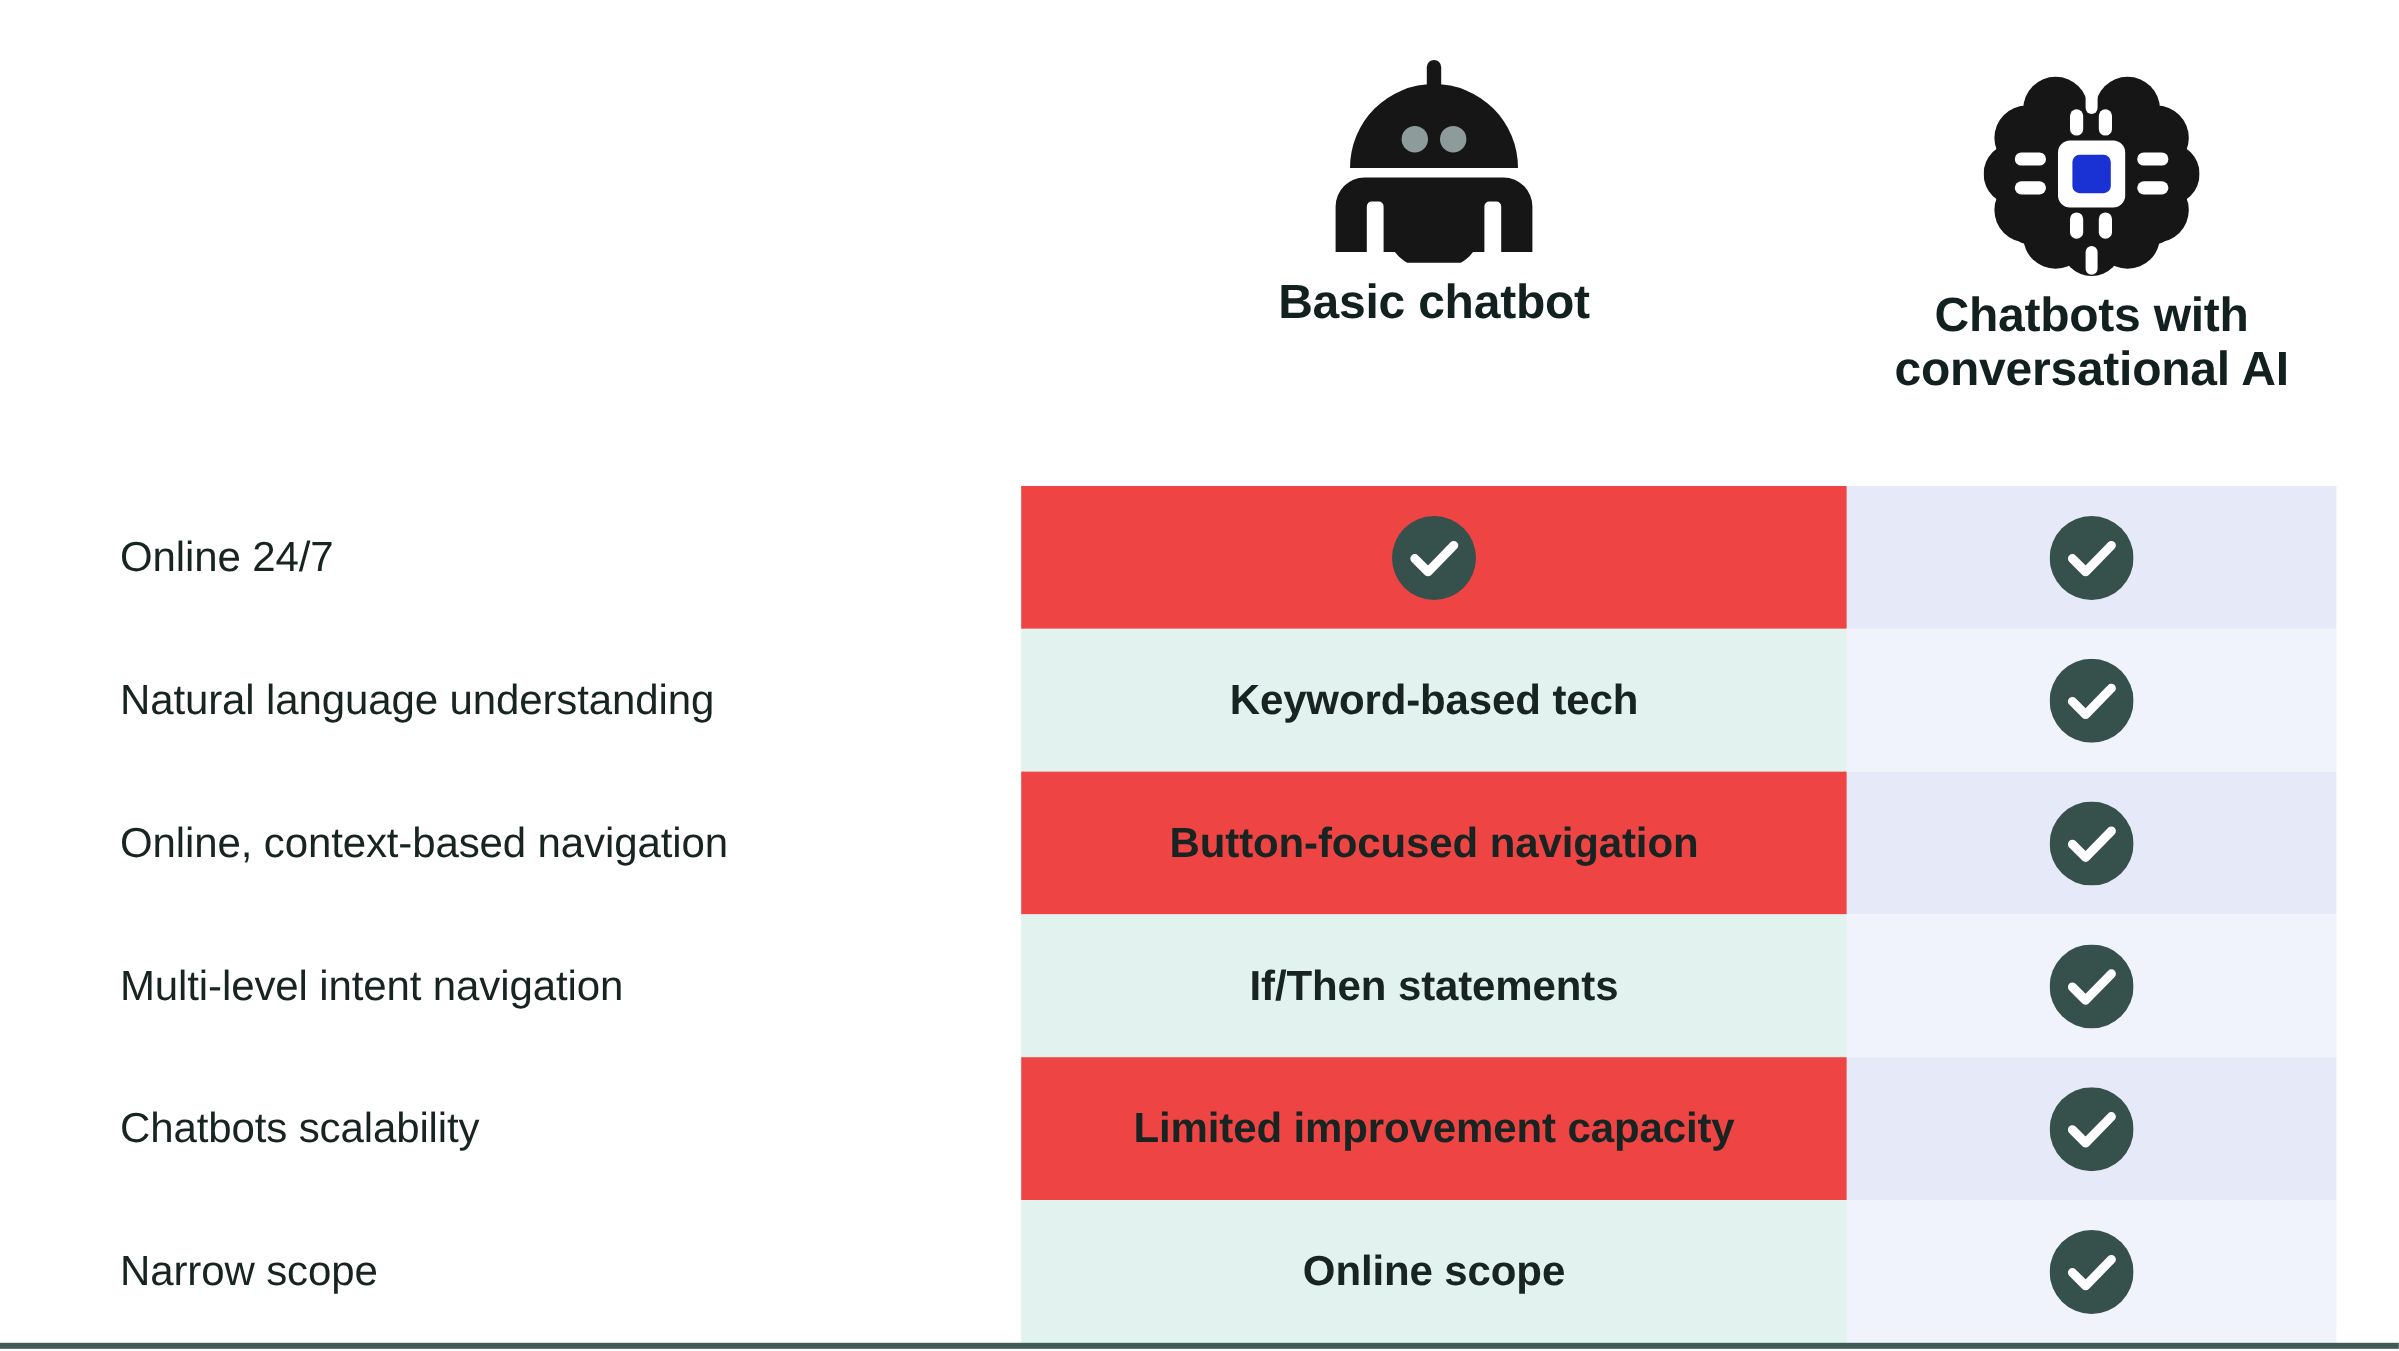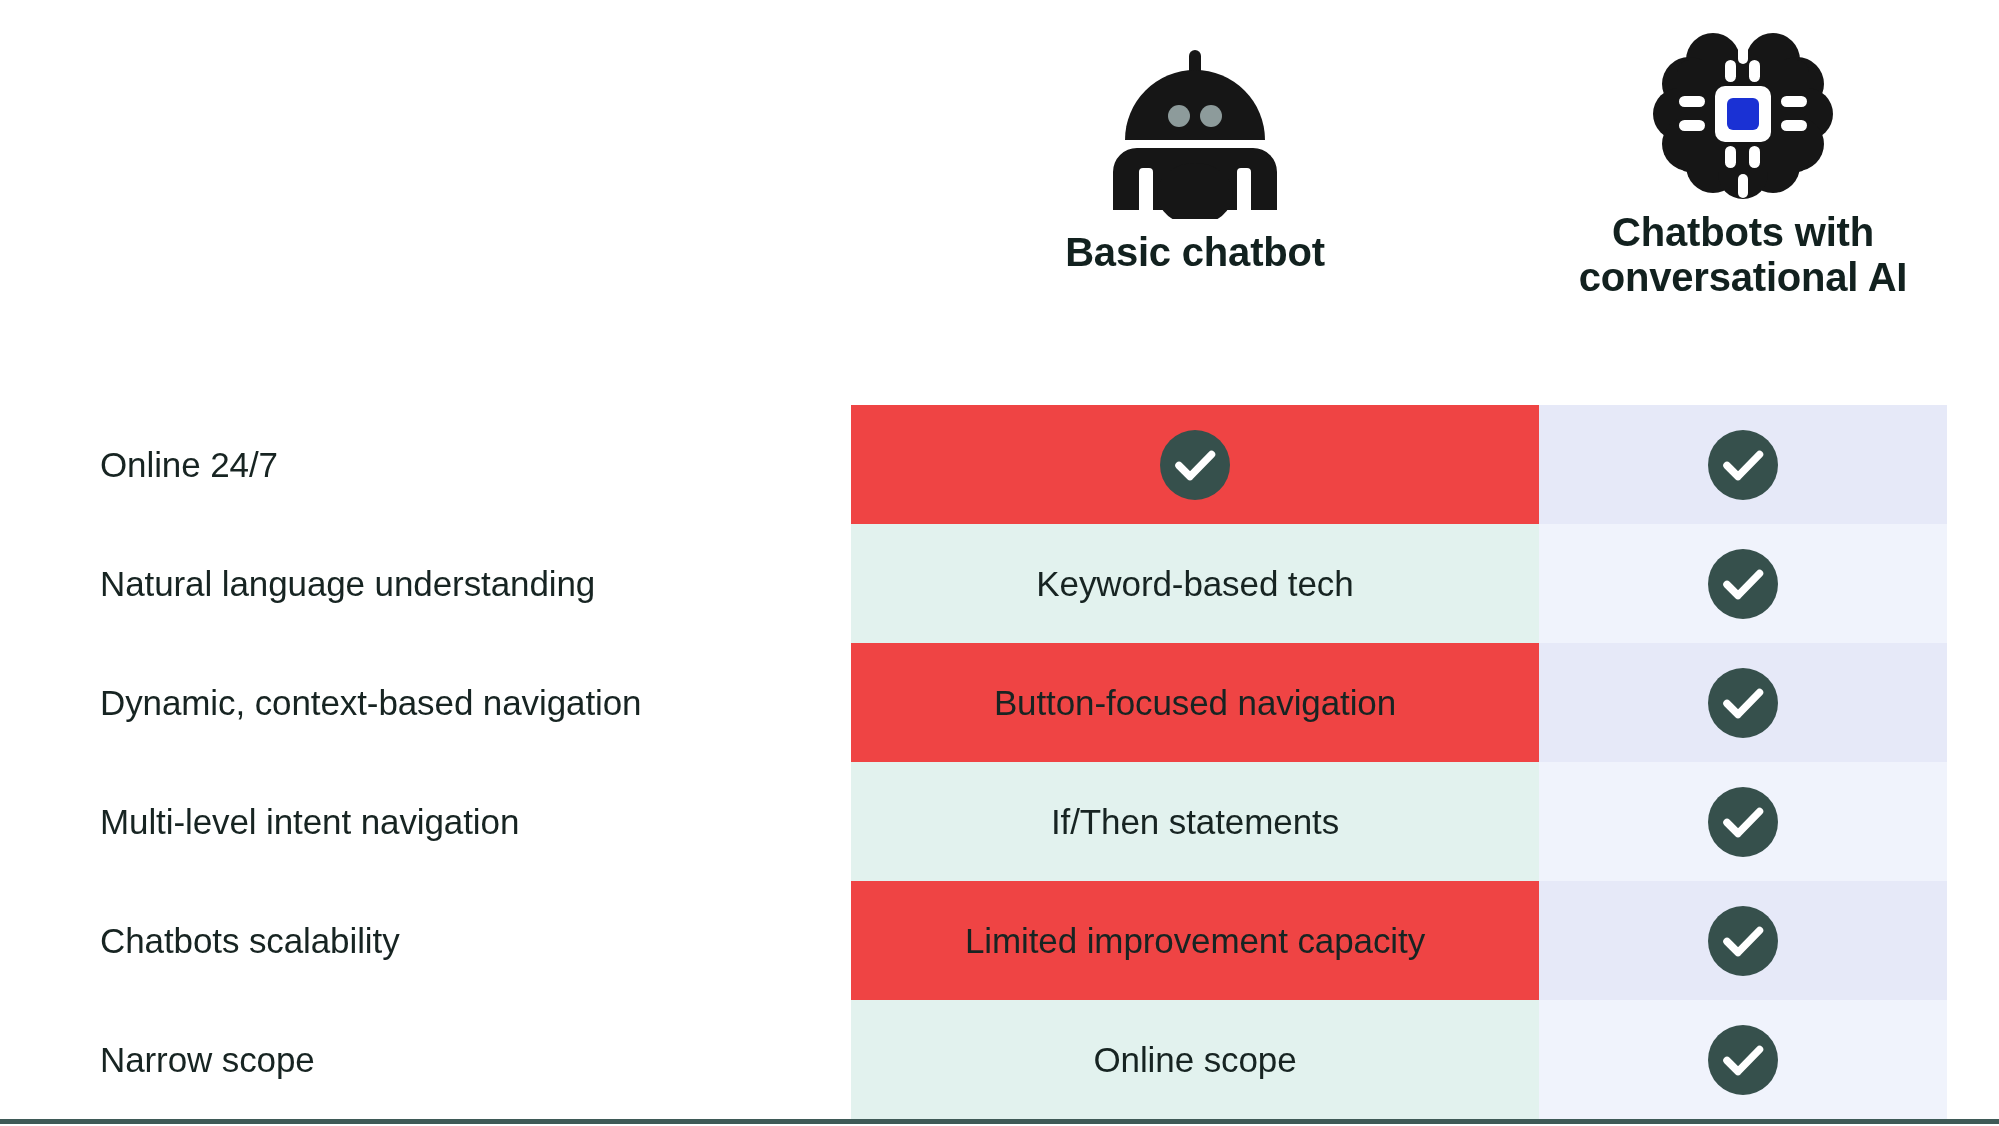--- a/index.html
+++ b/index.html
@@ -48,21 +48,21 @@
     padding-top: 36px;
     box-sizing: border-box;
   }
   .col-ai-head {
     width: 408px;
     flex: 0 0 408px;
     display: flex;
     flex-direction: column;
     align-items: center;
     justify-content: flex-start;
-    padding-top: 16px;
+    padding-top: 47px;
     box-sizing: border-box;
   }
 
   .head-icon {
     height: 190px;
     display: flex;
     align-items: center;
     justify-content: center;
   }
   .head-title {
@@ -114,21 +114,21 @@
   }
   .c-ai {
     width: 408px;
     flex: 0 0 408px;
     display: flex;
     align-items: center;
     justify-content: center;
   }
   .cell-text {
     font-size: 35px;
-    font-weight: 400;
+    font-weight: 700;
     color: #172422;
     letter-spacing: -0.1px;
     text-align: center;
   }
 
   
   .c-basic.tint-a { background: #ef4444; }
   .c-basic.tint-b { background: #e2f2ee; }
   .c-ai.tint-a    { background: #e6e9f8; }
   .c-ai.tint-b    { background: #f0f3fc; }
@@ -248,21 +248,21 @@
         </div>
         <div class="c-ai tint-b">
           <svg class="check-badge" viewBox="0 0 70 70" xmlns="http://www.w3.org/2000/svg">
             <circle cx="35" cy="35" r="35" fill="#36504c"></circle>
             <path d="M19 35.5 L30 46.5 L51.5 24.5" fill="none" stroke="#ffffff" stroke-width="7.5" stroke-linecap="round" stroke-linejoin="round"></path>
           </svg>
         </div>
       </div>
       <div class="t-row">
         <div class="c-label">
-          <span>Dynamic, context-based navigation</span>
+          <span>Online, context-based navigation</span>
         </div>
         <div class="c-basic tint-a">
           <span class="cell-text">Button-focused navigation</span>
         </div>
         <div class="c-ai tint-a">
           <svg class="check-badge" viewBox="0 0 70 70" xmlns="http://www.w3.org/2000/svg">
             <circle cx="35" cy="35" r="35" fill="#36504c"></circle>
             <path d="M19 35.5 L30 46.5 L51.5 24.5" fill="none" stroke="#ffffff" stroke-width="7.5" stroke-linecap="round" stroke-linejoin="round"></path>
           </svg>
         </div>

